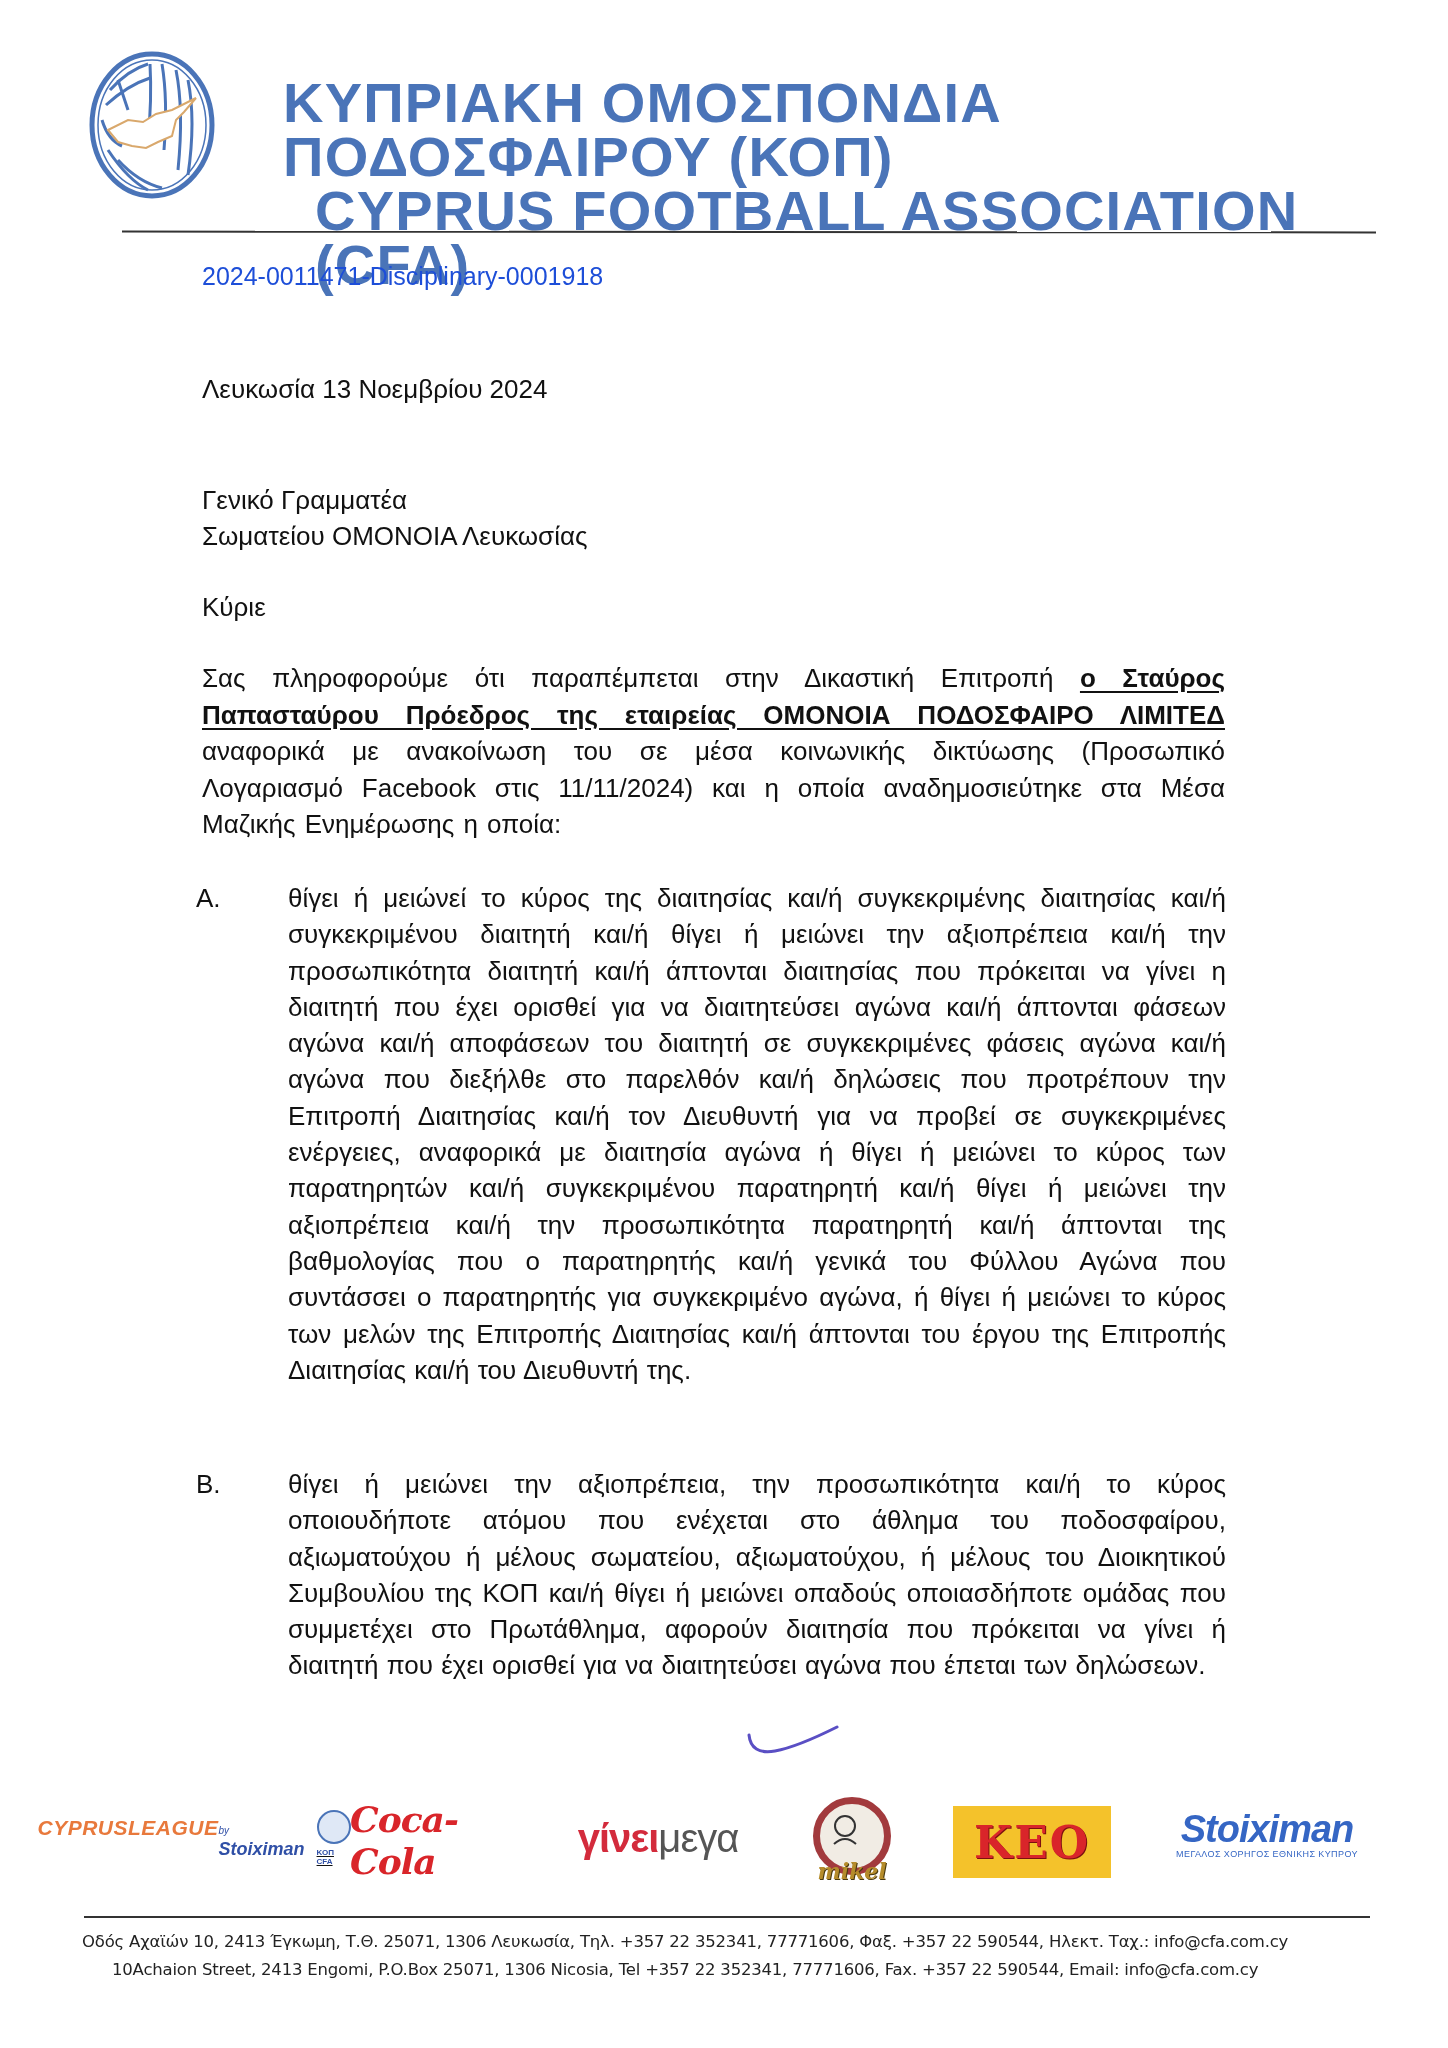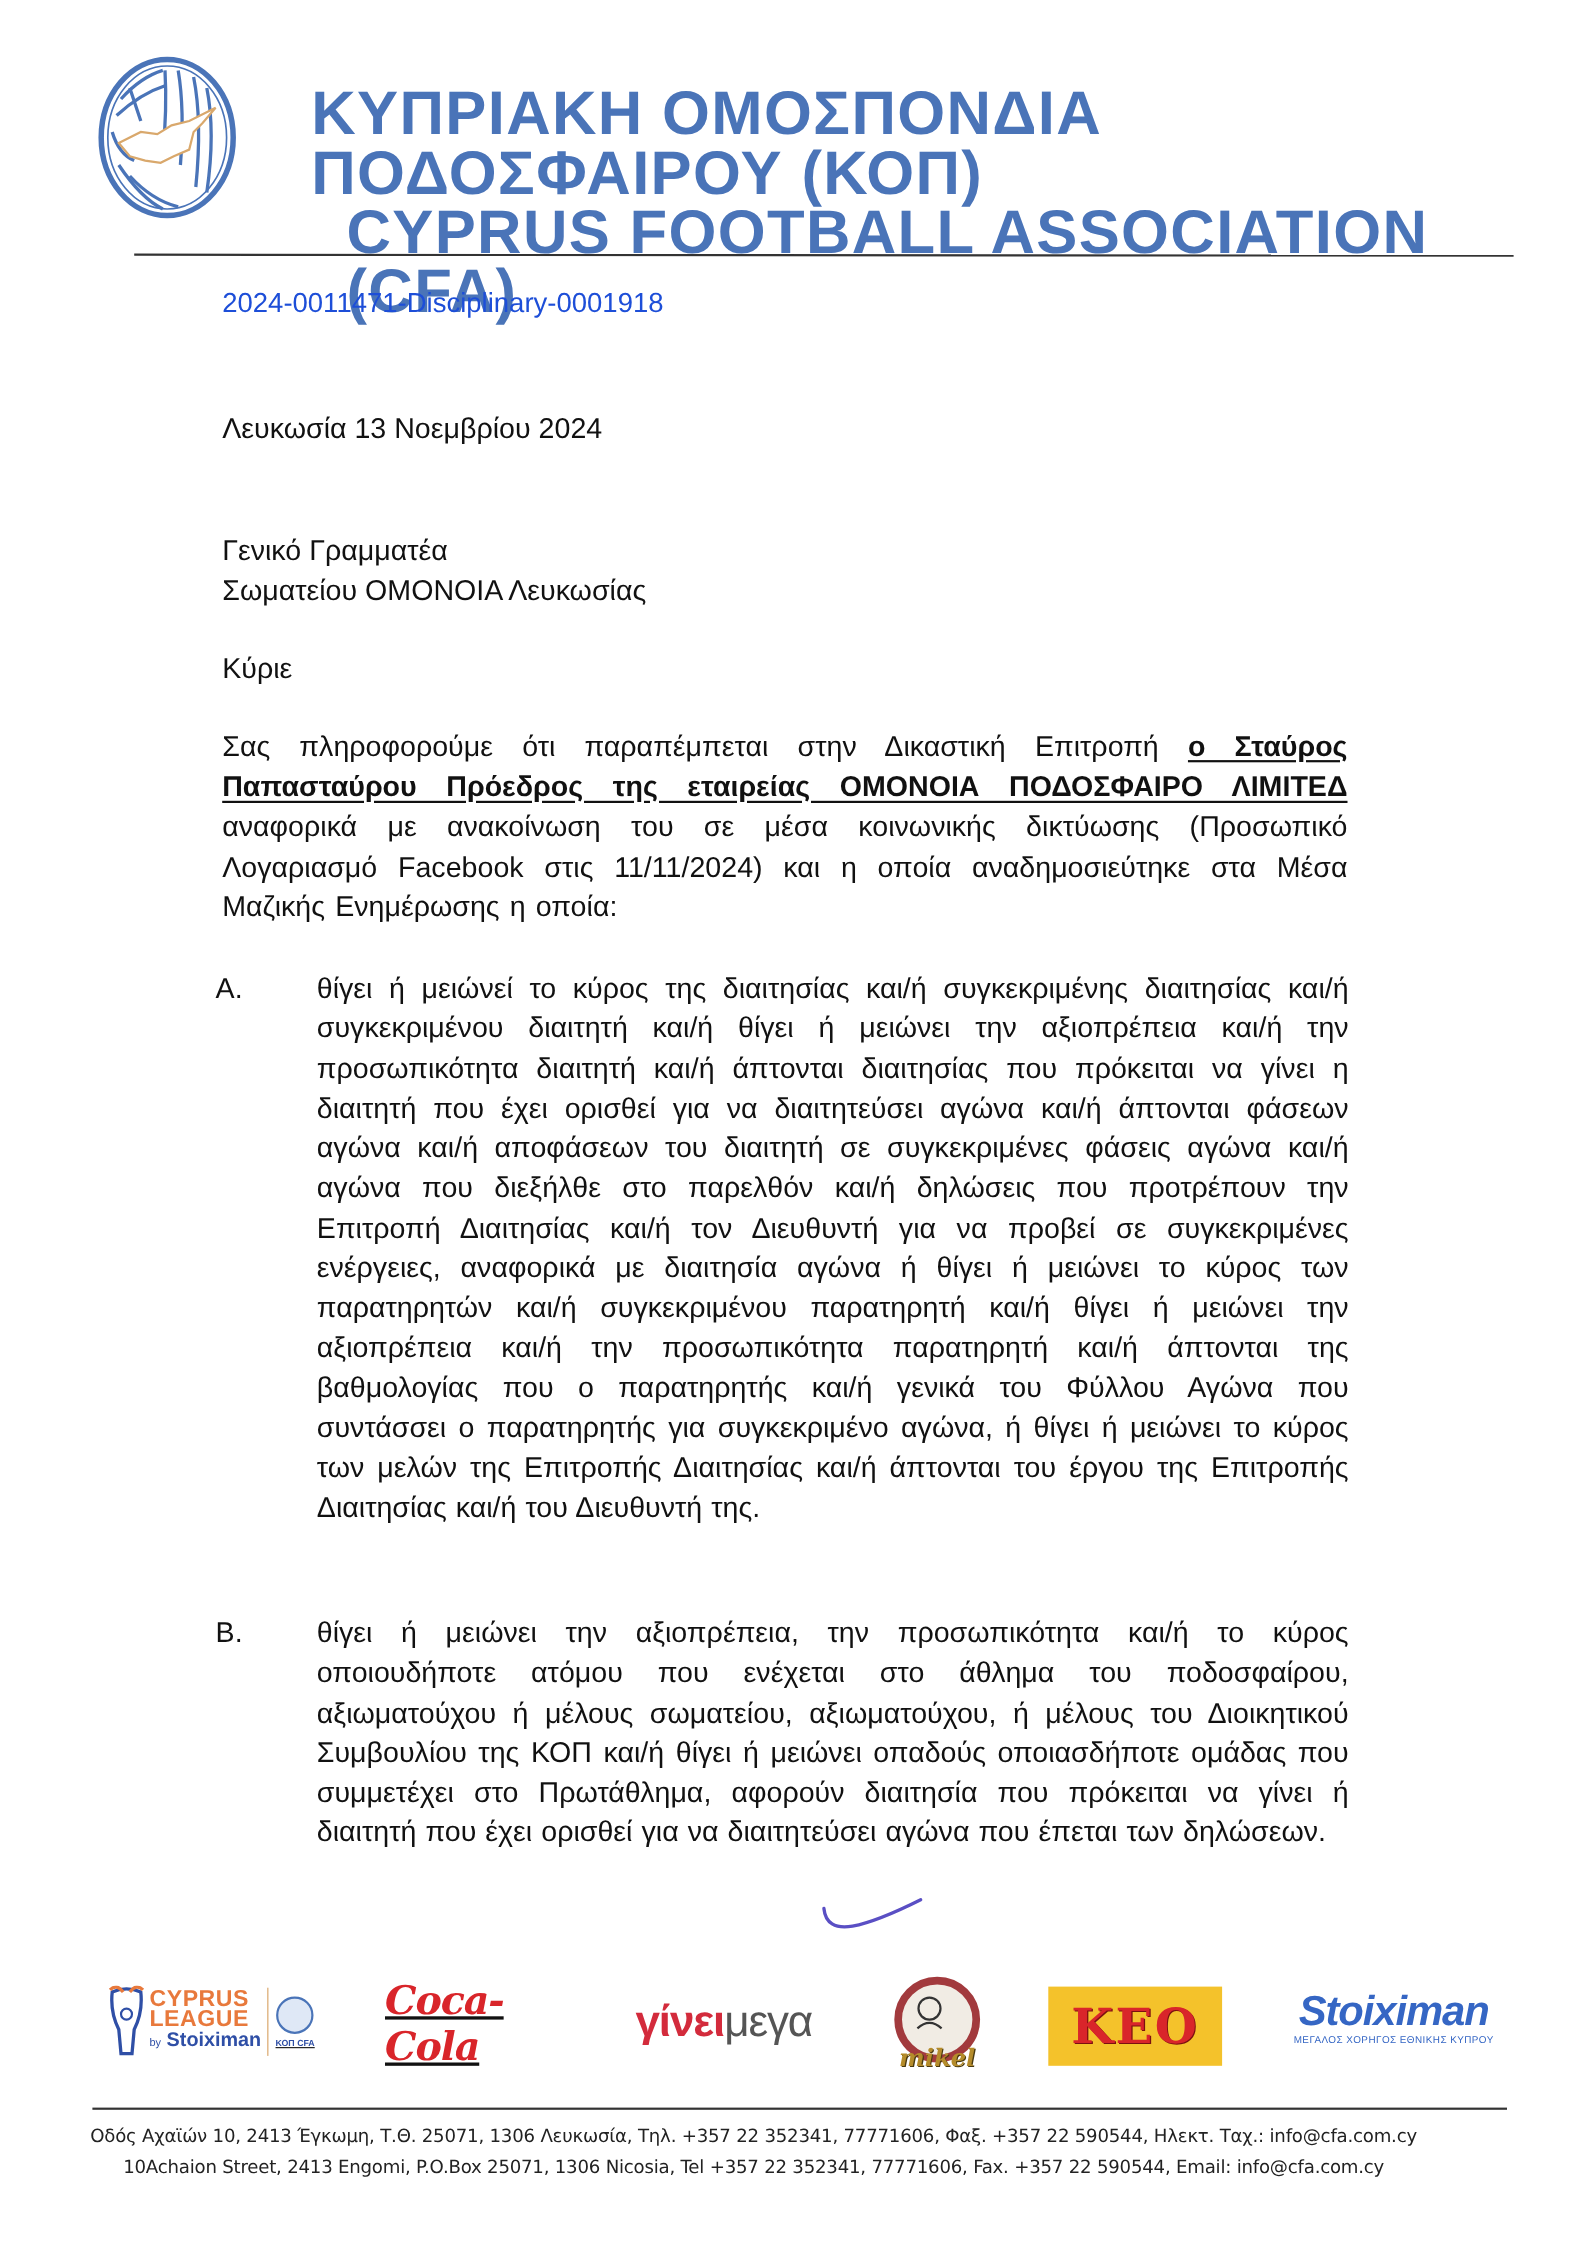--- a/index.html
+++ b/index.html
@@ -117,39 +117,40 @@
       position: absolute;
       display: flex;
       align-items: center;
       justify-content: center;
     }
     .sp-league { left: 92px; top: 14px; width: 200px; height: 68px; }
     .sp-league .cup {
       width: 34px; height: 66px;
     }
     .sp-league .txt {
-      display: flex; flex-direction: column;
+      display: flex; flex-direction: row;
       margin-left: 4px;
       font-weight: bold;
+      font-style: italic;
       line-height: 18px;
     }
     .sp-league .t1 { color: #e8793c; font-size: 21px; letter-spacing: 0.5px; }
     .sp-league .t3 { color: #2f4fa6; font-size: 18px; }
     .sp-league .t3 small { font-size: 10px; color: #2f4fa6; font-weight: normal; }
     .sp-league .divider { width: 1px; height: 62px; background: #d8a060; margin: 0 6px; }
     .sp-league .cfa {
       display: flex; flex-direction: column; align-items: center; text-decoration: underline;
     }
     .sp-league .cfa .mini {
       width: 30px; height: 30px; border-radius: 50%;
       border: 2px solid #4a74b8; background: #dfe8f6;
     }
     .sp-league .cfa span { font-size: 8px; color: #2f4fa6; font-weight: bold; margin-top: 4px; }
 
-    .sp-coke { left: 350px; top: 20px; width: 160px; height: 60px; text-decoration: underline; }
+    .sp-coke { left: 350px; top: 20px; width: 160px; height: 60px; }
     .sp-coke span {
       font-family: "DejaVu Serif", serif;
       font-style: italic;
       font-weight: bold;
       color: #d9252a;
       font-size: 36px;
       letter-spacing: -1px;
     }
     .sp-alpha { left: 558px; top: 18px; width: 200px; height: 60px; }
     .sp-alpha span { font-size: 40px; font-weight: bold; color: #d32b3c; letter-spacing: -1px; }

